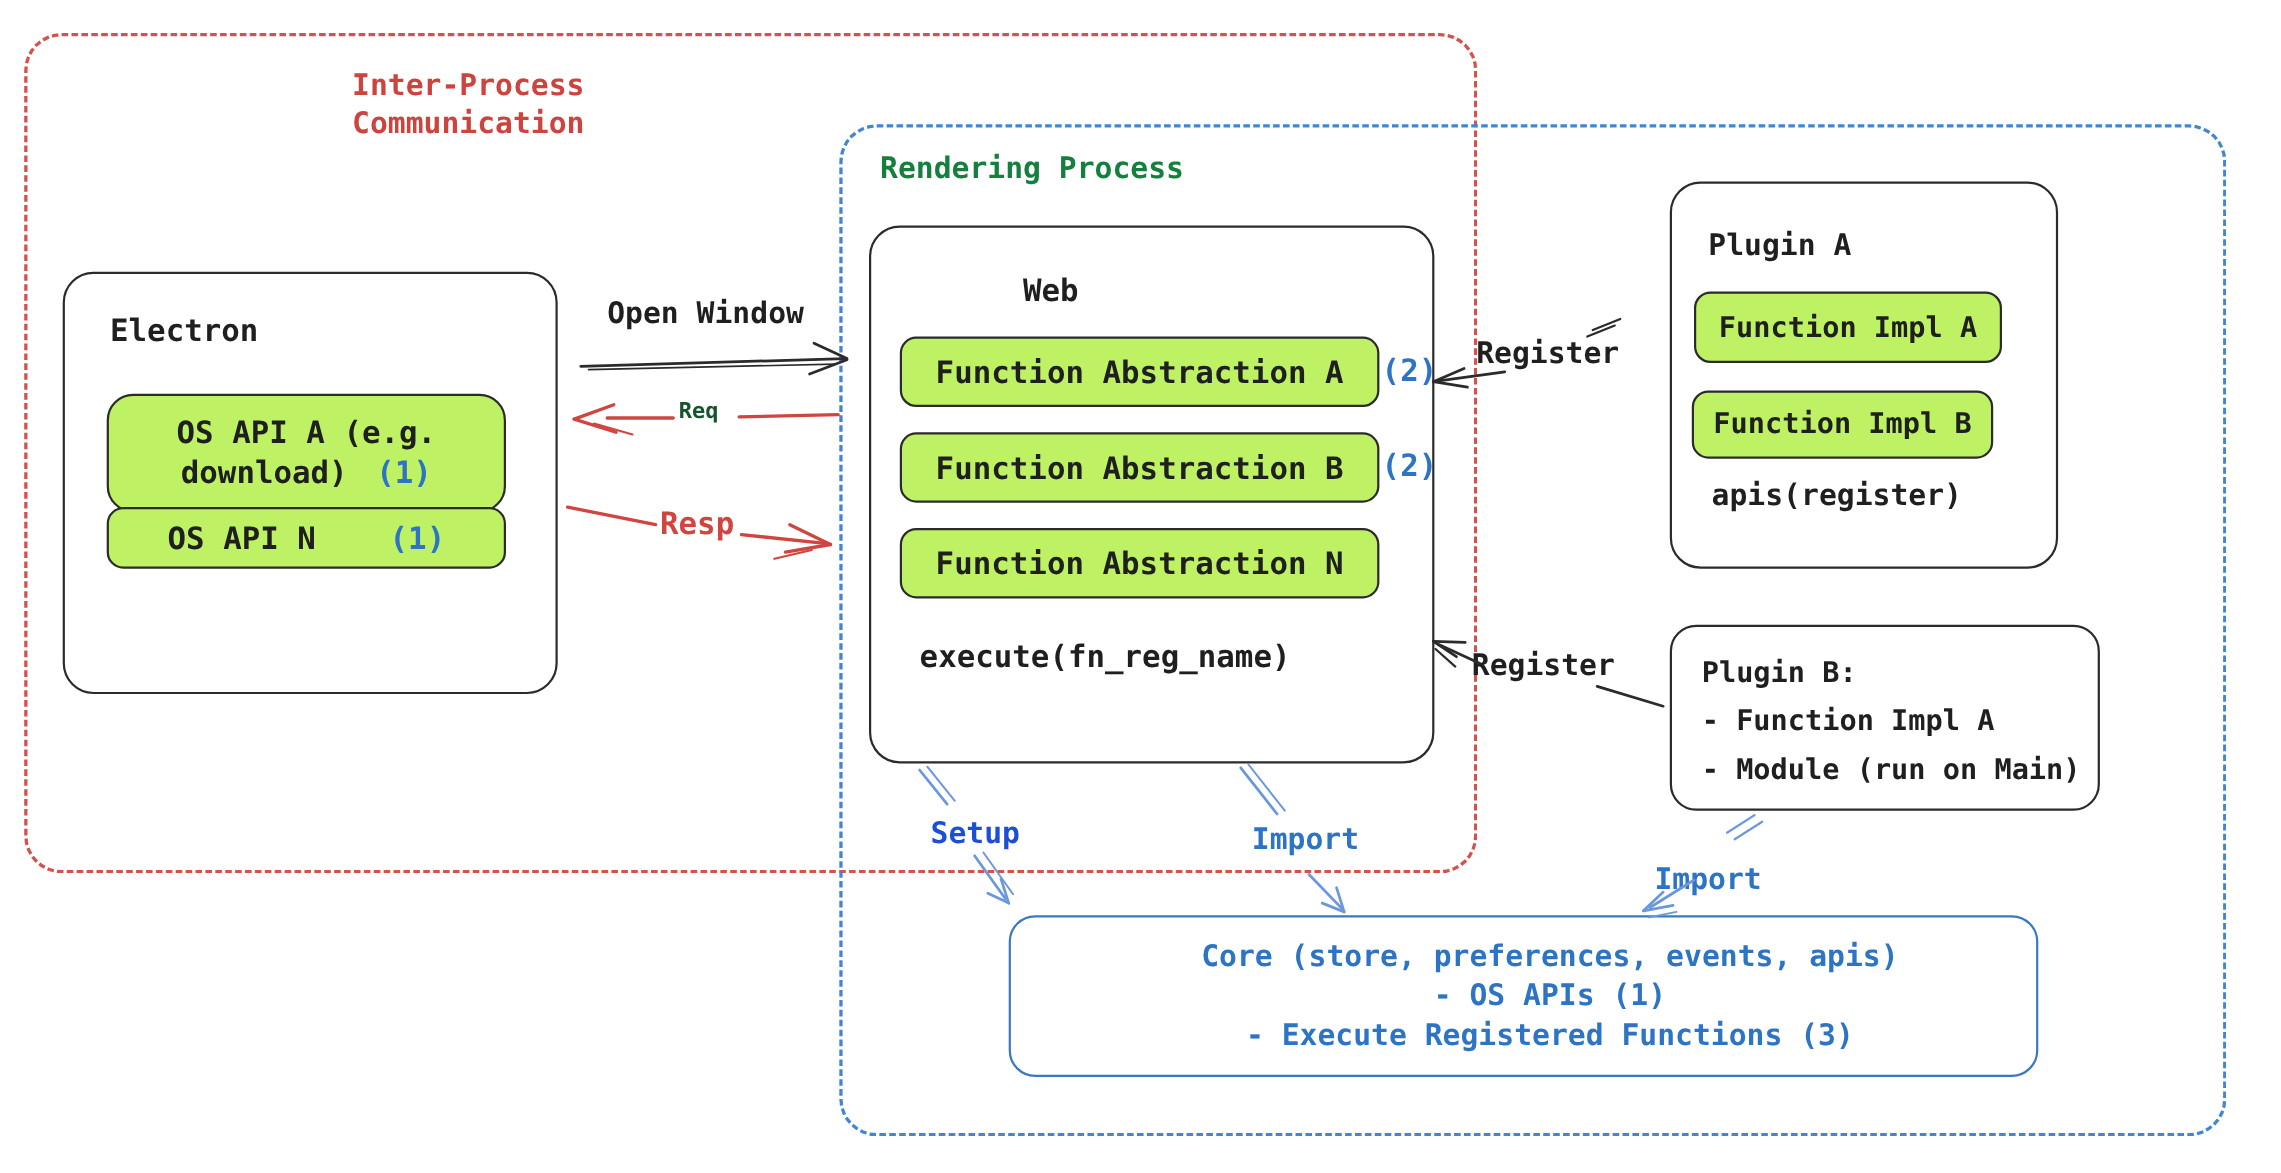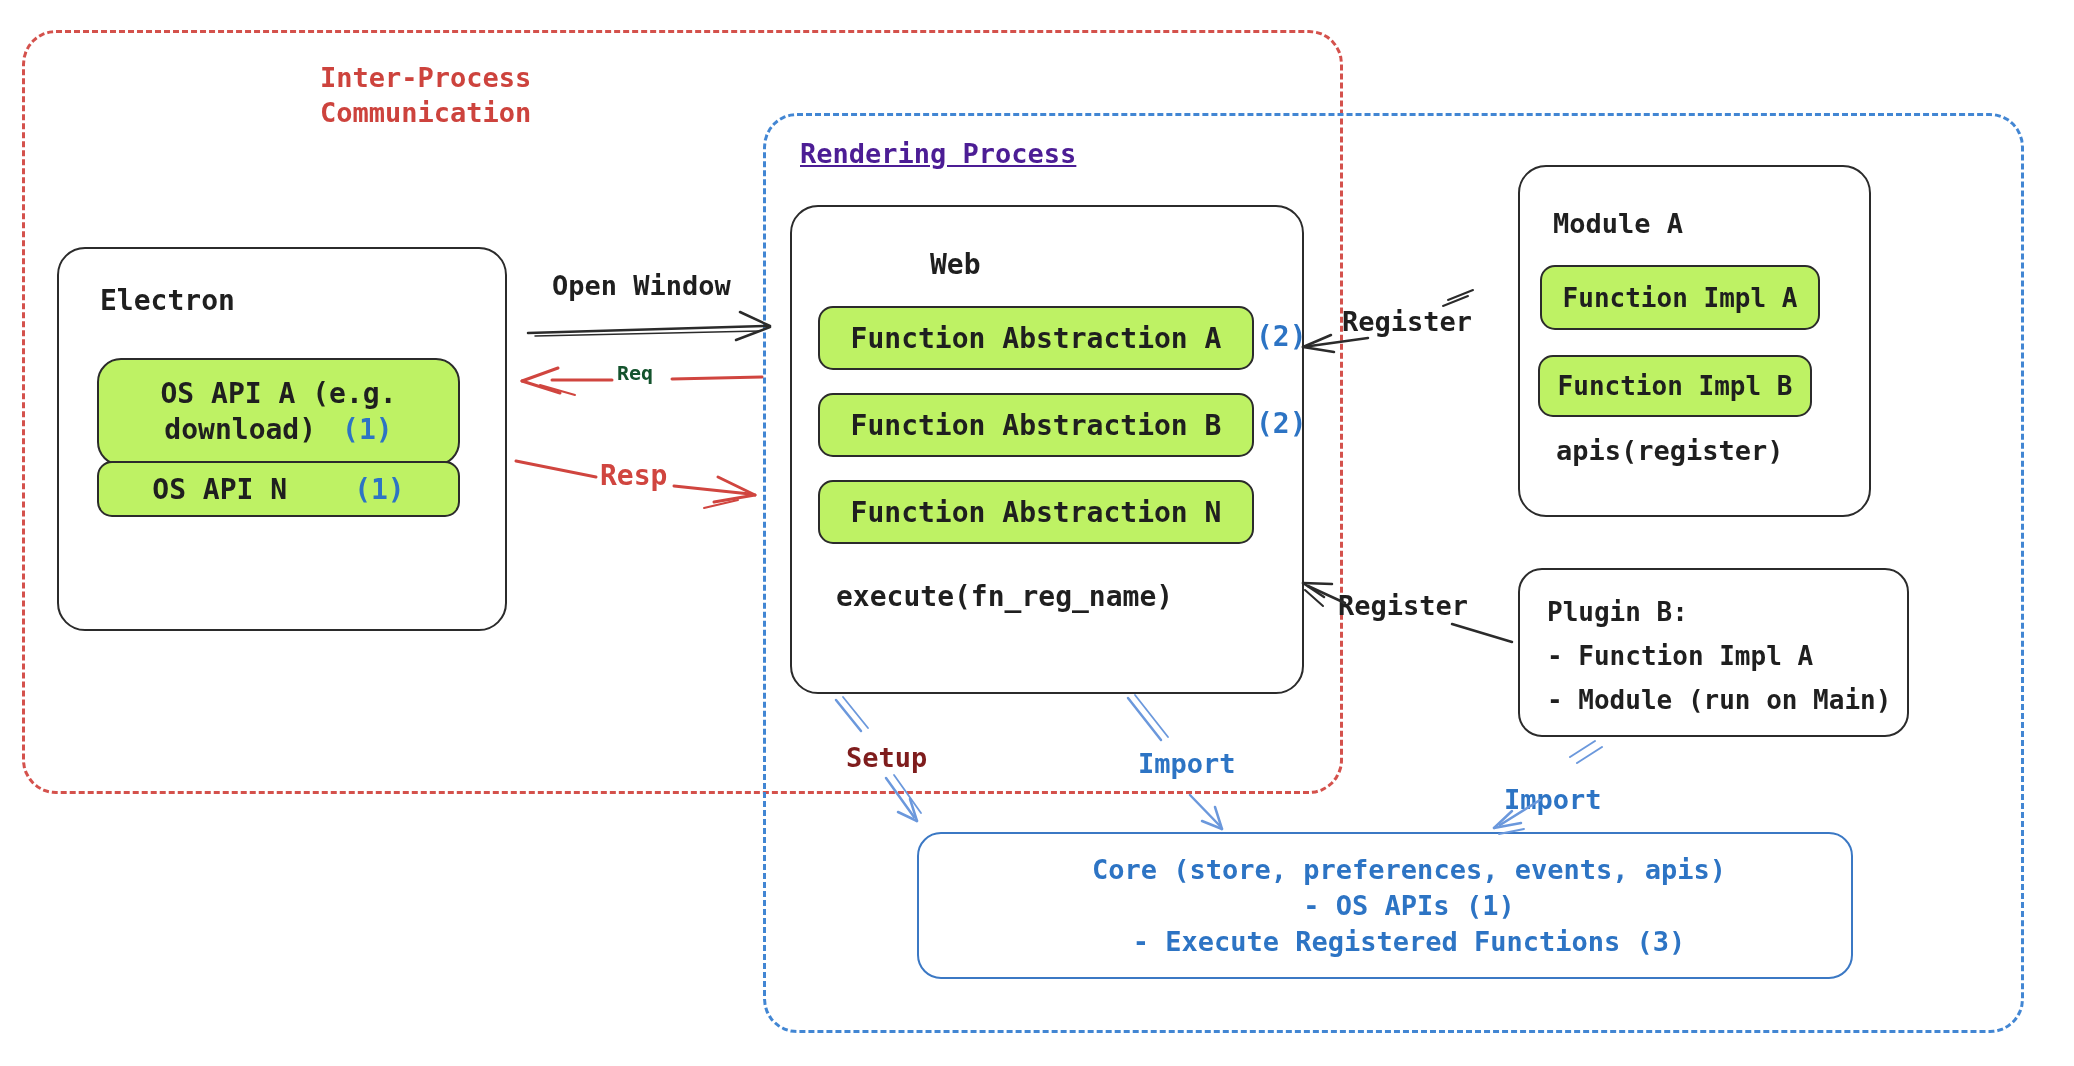--- a/index.html
+++ b/index.html
@@ -7,21 +7,21 @@
     position:relative;width:2074px;height:1066px;background:#ffffff;overflow:hidden;
     font-family:"DejaVu Sans Mono", monospace;color:#1f1f1f;
   }
   .abs{position:absolute;}
   .lbl{font-weight:bold;white-space:pre;}
   
   .region{position:absolute;border-radius:34px;background:transparent;}
   #ipc-region{left:22px;top:30px;width:1315px;height:758px;border:3px dashed #d4514c;}
   #render-region{left:763px;top:113px;width:1255px;height:914px;border:3px dashed #4286d3;}
   #ipc-label{left:320px;top:60px;font-size:27px;line-height:35px;color:#cd433d;}
-  #render-label{left:800px;top:138px;font-size:27px;color:#4c1d95;text-decoration:underline;}
+  #render-label{left:800px;top:138px;font-size:27px;color:#15803d;}
   
   .node{position:absolute;border:2.5px solid #2b2b2b;border-radius:28px;background:#ffffff;}
   .subnode{position:absolute;border:2px solid #2b2b2b;border-radius:15px;background:#bef264;
            display:flex;align-items:center;justify-content:center;font-size:28px;font-weight:bold;}
   #electron-box{left:57px;top:247px;width:446px;height:380px;}
   #electron-title{left:100px;top:284px;font-size:28px;}
   #osapi-a-box{left:97px;top:358px;width:359px;height:104px;border-radius:24px;flex-direction:column;line-height:36px;}
   #osapi-n-box{left:97px;top:461px;width:359px;height:52px;gap:41px;}
   .ref{color:#2d74c4;margin-left:26px;}
   #web-box{left:790px;top:205px;width:510px;height:485px;}
@@ -40,21 +40,21 @@
   #plugin-b-lines{left:1547px;top:590px;font-size:26px;line-height:44px;}
   #core-box{left:917px;top:832px;width:884px;height:143px;border:2px solid #3b78c4;border-radius:24px;
             display:flex;flex-direction:column;align-items:center;justify-content:center;
             color:#2d74c4;font-size:27px;font-weight:bold;line-height:36px;text-align:center;padding-left:48px;}
   
   #open-window-label{left:552px;top:270px;font-size:27px;}
   #req-label{left:617px;top:361px;font-size:20px;color:#14532d;}
   #resp-label{left:600px;top:459px;font-size:28px;color:#d0453f;}
   #register-a-label{left:1342px;top:306px;font-size:27px;}
   #register-b-label{left:1338px;top:590px;font-size:27px;}
-  #setup-label{left:846px;top:742px;font-size:27px;color:#7f1d1d;}
+  #setup-label{left:846px;top:742px;font-size:27px;color:#1d4ed8;}
   #import-core-label{left:1138px;top:748px;font-size:27px;color:#2d74c4;}
   #import-pluginb-label{left:1504px;top:784px;font-size:27px;color:#2d74c4;}
   #arrow-layer{left:0;top:0;pointer-events:none;}
 </style>
 </head>
 <body>
 
 <div id="canvas">
 
   <div class="region" id="ipc-region"></div>
@@ -77,21 +77,21 @@
   <div class="node" id="web-box"></div>
   <div class="abs lbl" id="web-title">Web</div>
   <div class="subnode fa-box" id="fa-a">Function Abstraction A</div>
   <div class="abs lbl fa-ref" id="fa-a-ref">(2)</div>
   <div class="subnode fa-box" id="fa-b">Function Abstraction B</div>
   <div class="abs lbl fa-ref" id="fa-b-ref">(2)</div>
   <div class="subnode fa-box" id="fa-n">Function Abstraction N</div>
   <div class="abs lbl" id="execute-label">execute(fn_reg_name)</div>
 
   <div class="node" id="plugin-a-box"></div>
-  <div class="abs lbl" id="plugin-a-title">Module A</div>
+  <div class="abs lbl" id="plugin-a-title">Plugin A</div>
   <div class="subnode" id="impl-a-box">Function Impl A</div>
   <div class="subnode" id="impl-b-box">Function Impl B</div>
   <div class="abs lbl" id="init-label">apis(register)</div>
 
   <div class="node" id="plugin-b-box"></div>
   <div class="abs lbl" id="plugin-b-lines"><span>Plugin B:</span><br><span>- Function Impl A</span><br><span>- Module (run on Main)</span></div>
 
   <div class="abs" id="core-box">
     <span>Core (store, preferences, events, apis)</span>
     <span>- OS APIs (1)</span>

